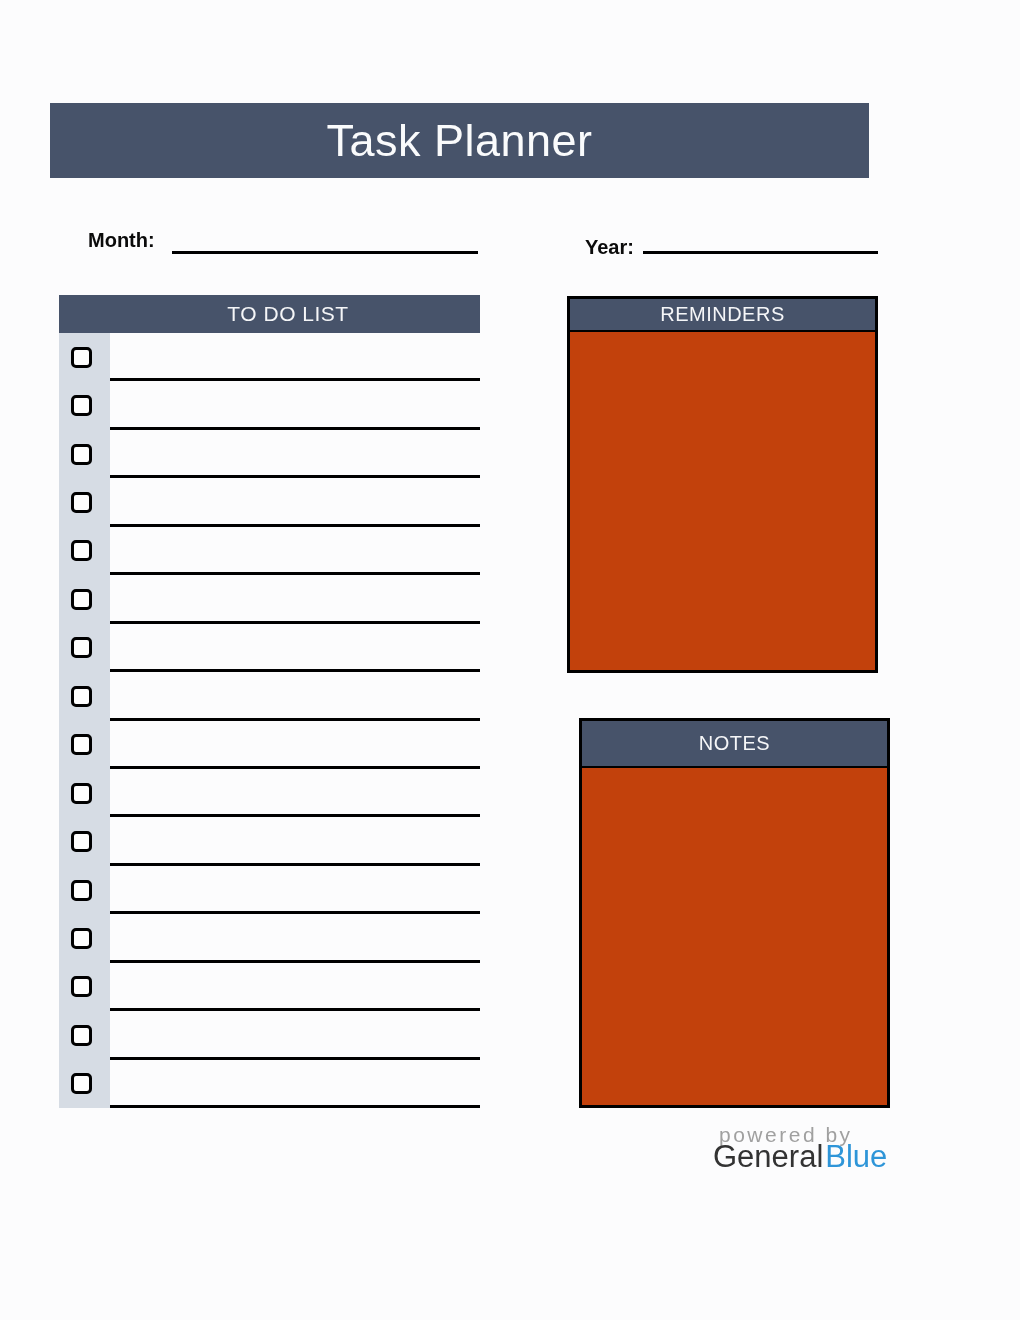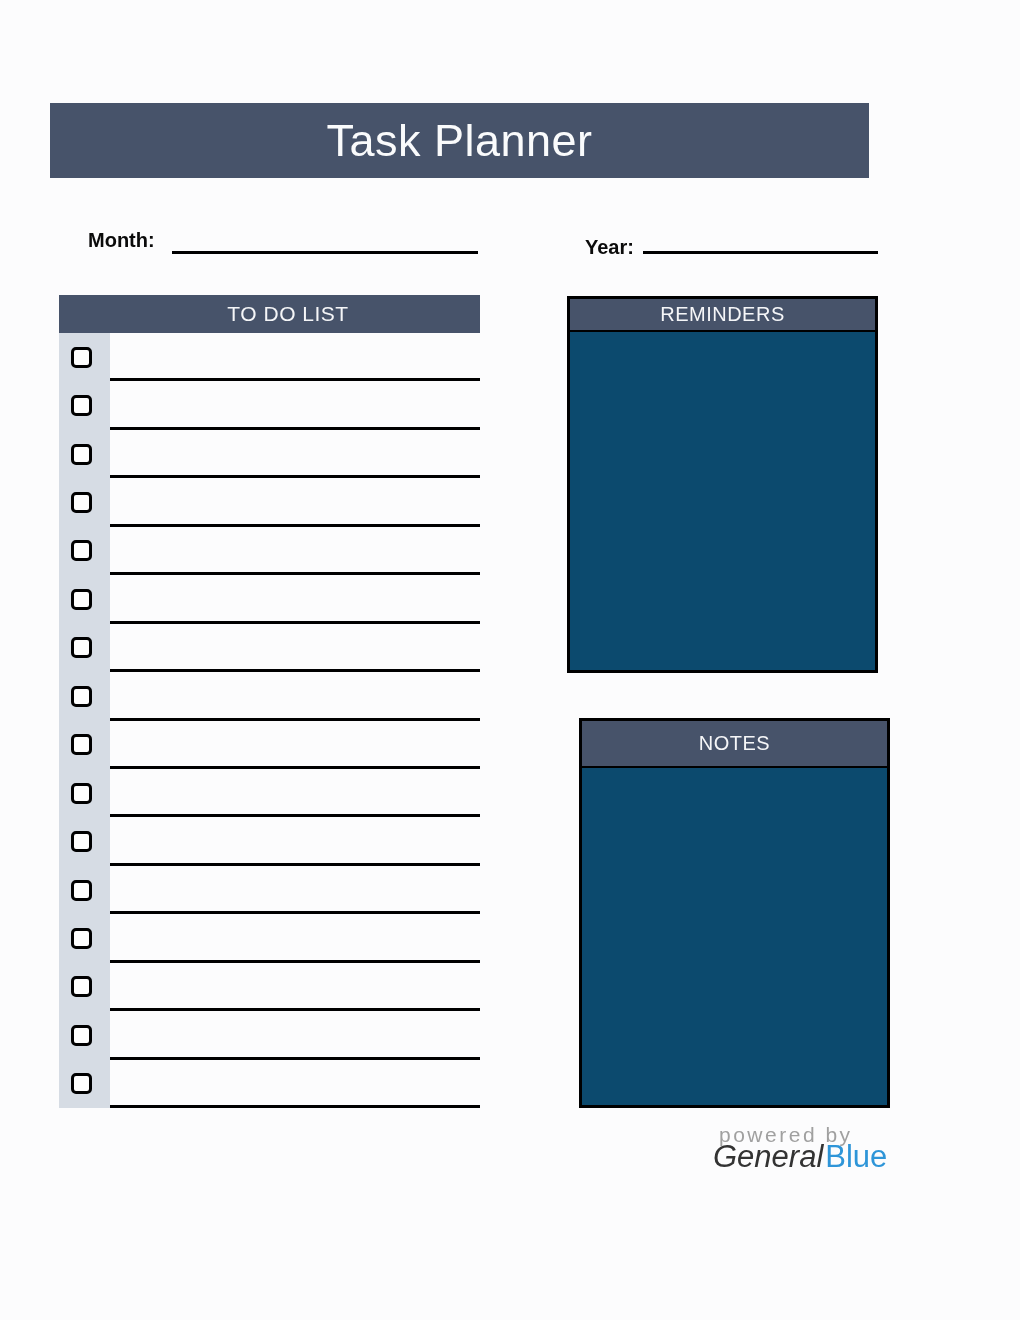--- a/index.html
+++ b/index.html
@@ -67,21 +67,21 @@
     border:3px solid var(--rule-black);border-radius:5px;background:#FEFEFE;
   }
   .line-cell{
     flex:1;border-bottom:3px solid var(--rule-black);
     font-size:20px;color:#0B0B0B;padding:10px 6px 0 8px;
   }
 
   
   .boxed{
     position:absolute;left:567px;width:311px;
-    border:3px solid var(--rule-black);background:#0c4a6e;
+    border:3px solid var(--rule-black);background:#c2410c;
     display:flex;flex-direction:column;
   }
   .reminders{top:296px;height:377px;}
   .notes{top:718px;height:390px;margin-left:12px;}
   .boxed-header{
     background:var(--header-bg);
     border-bottom:2px solid var(--rule-black);
     color:#F5F6F8;font-size:20px;font-weight:300;letter-spacing:0.5px;
     display:flex;align-items:center;justify-content:center;
     flex-shrink:0;
@@ -92,21 +92,21 @@
 
   
   .powered{
     position:absolute;left:719px;top:1123px;
     font-size:21px;letter-spacing:2.5px;color:var(--powered-gray);
   }
   .brand-name{
     position:absolute;left:713px;top:1139px;
     font-size:31px;font-weight:400;letter-spacing:0;
   }
-  .brand-general{color:var(--brand-dark);font-style:italic;}
+  .brand-general{color:var(--brand-dark);}
   .brand-blue{color:var(--brand-blue);margin-left:2px;}
 </style>
 </head>
 <body>
 
 <div class="page">
 
   <header class="title-bar">
     <h1>Task Planner</h1>
   </header>

